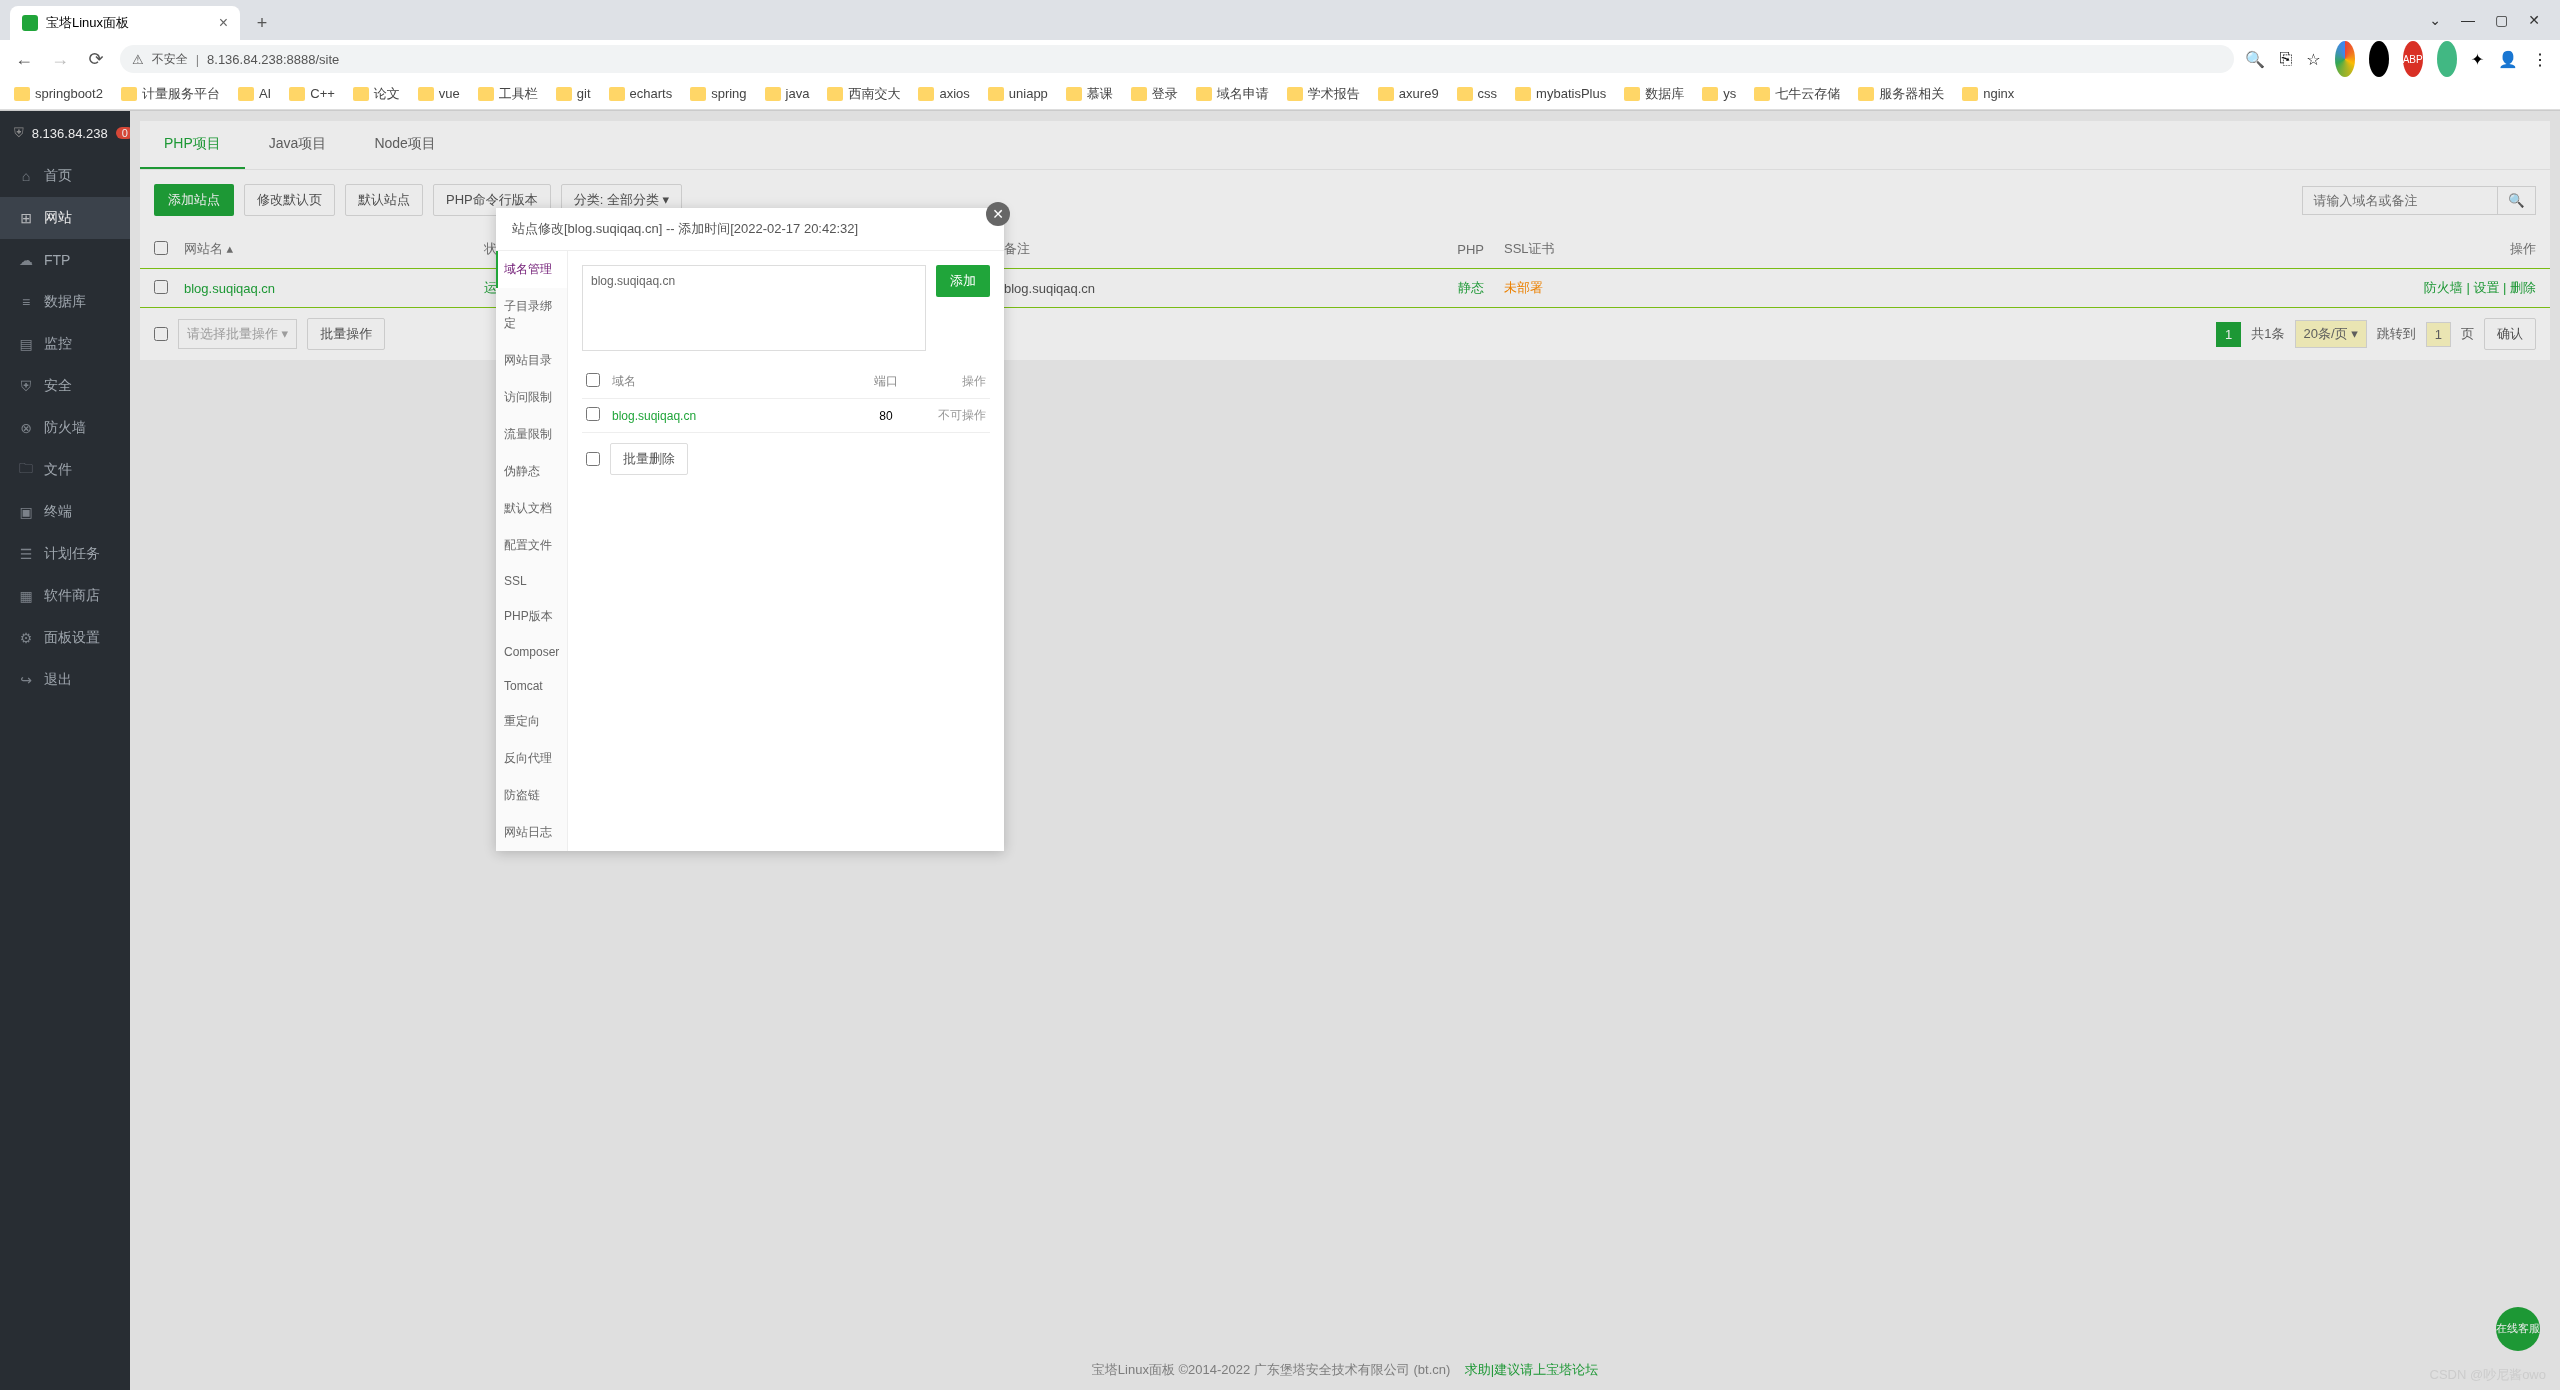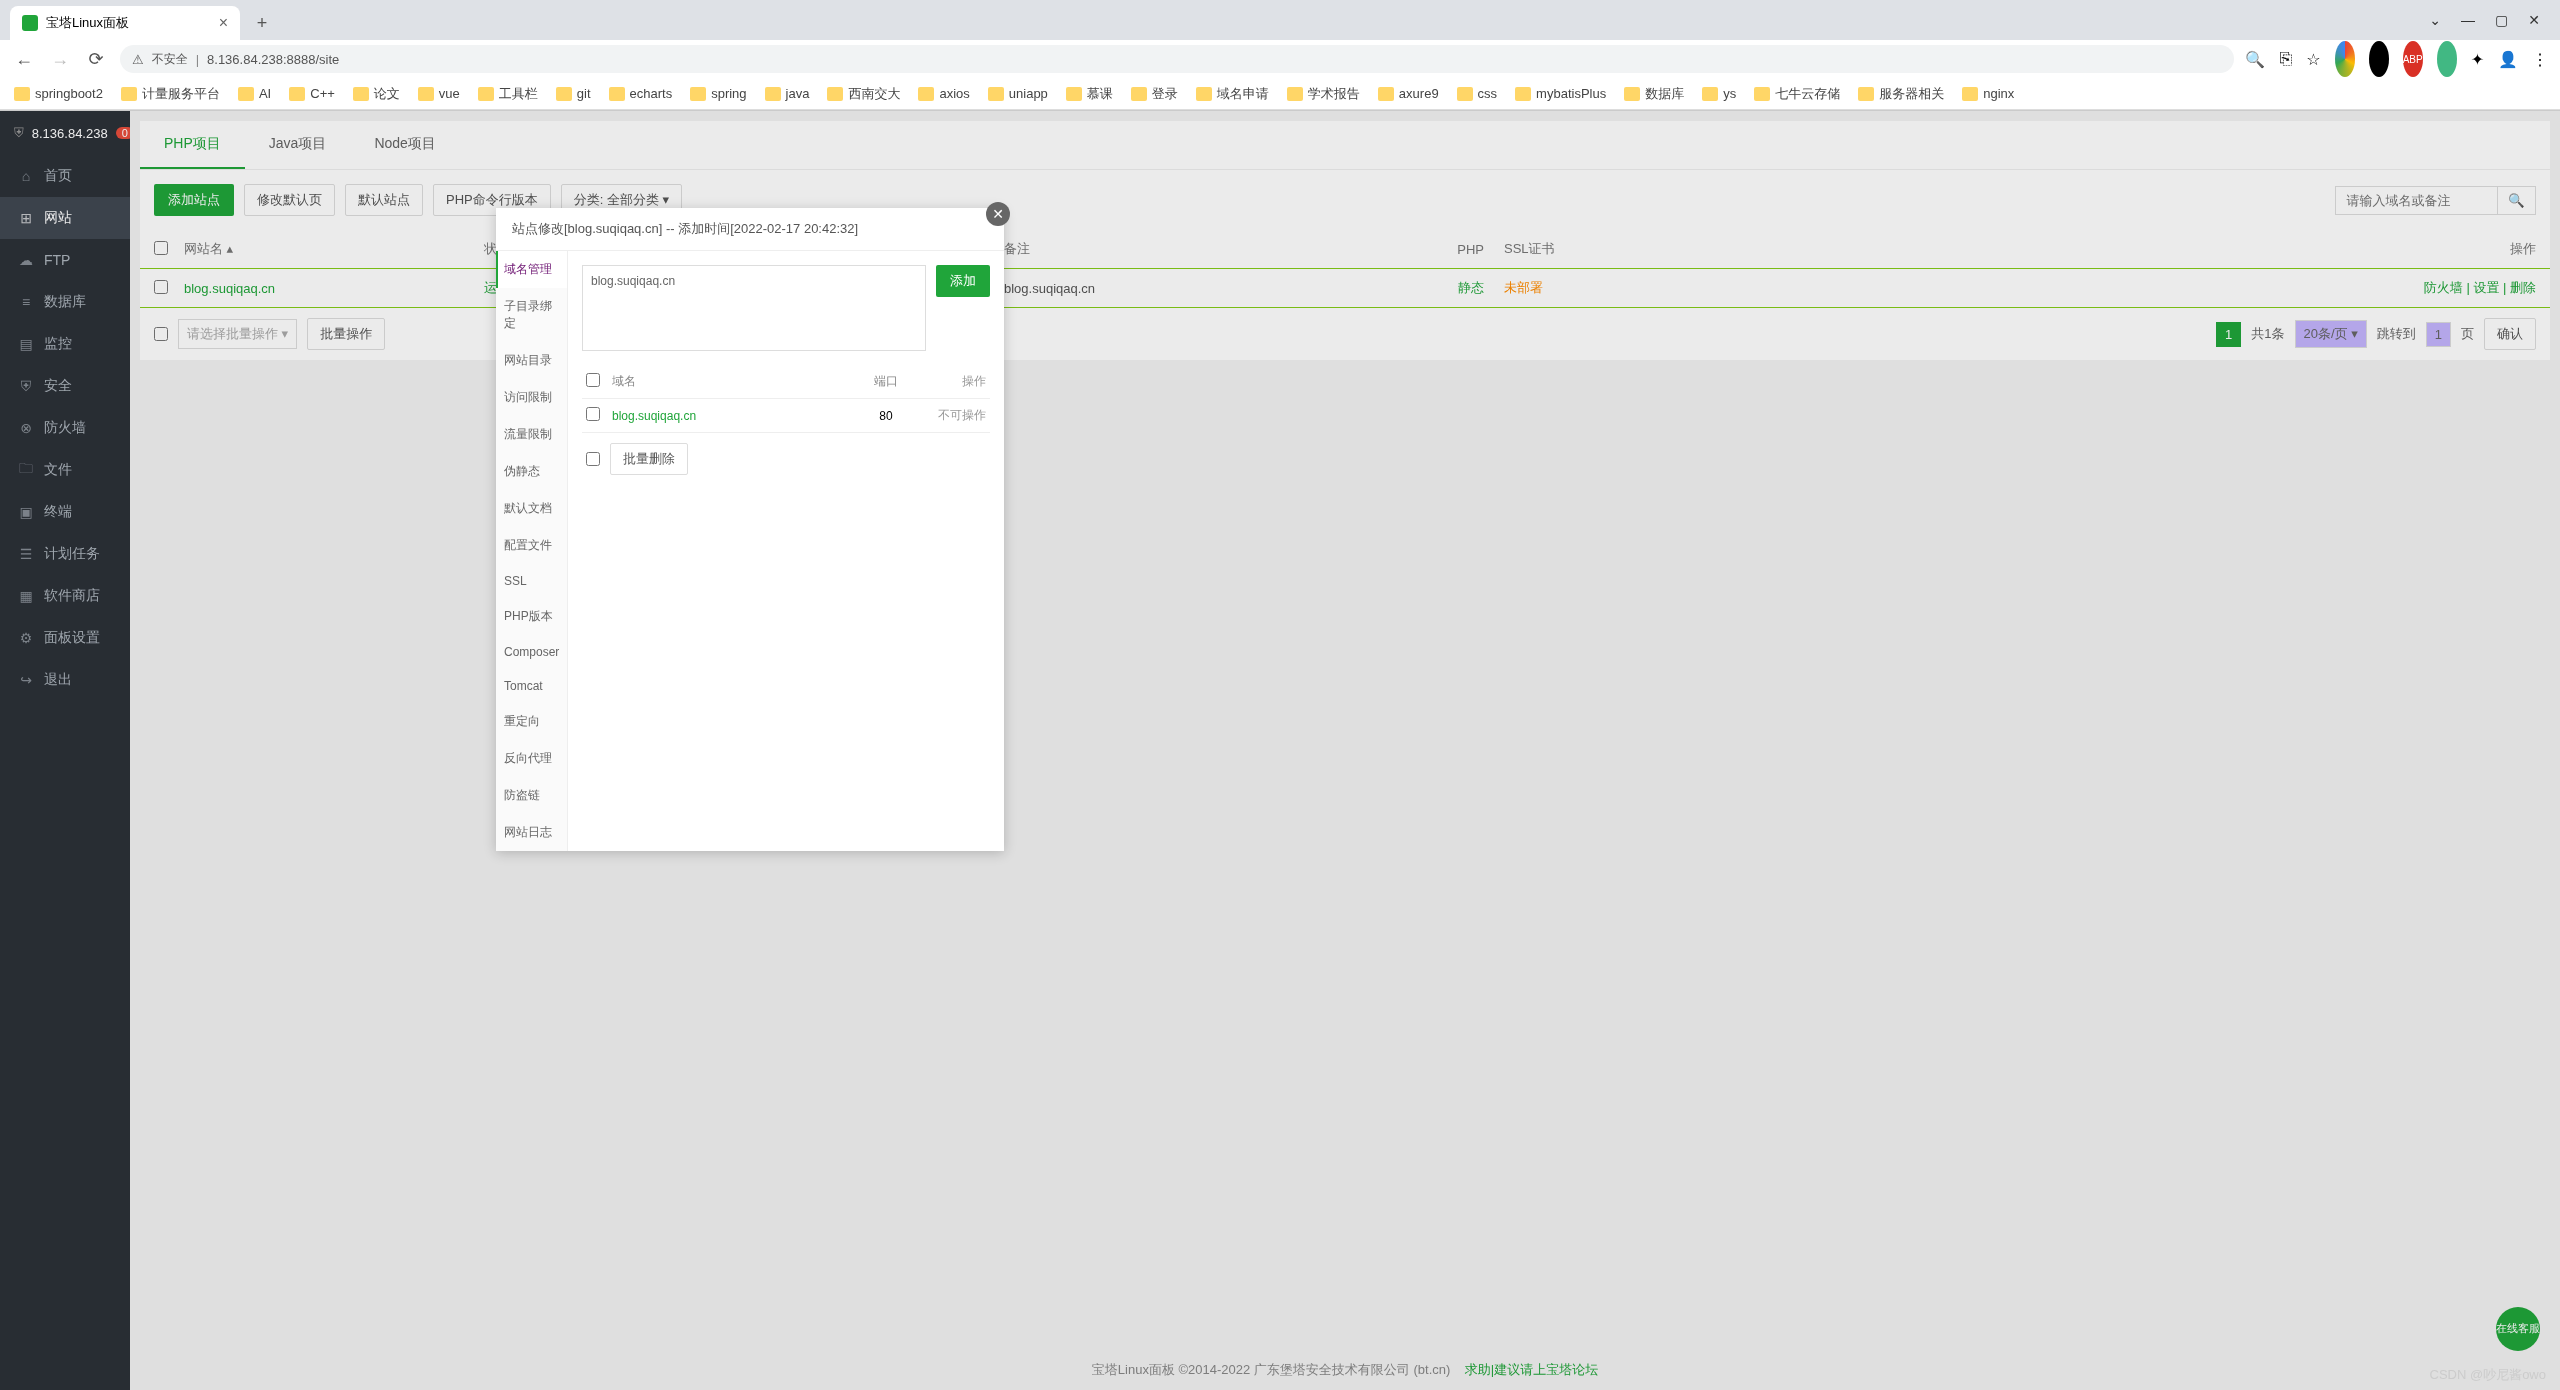--- a/index.html
+++ b/index.html
@@ -41,21 +41,21 @@
 .main { flex: 1; background: #f2f2f2; display: flex; flex-direction: column; }
 
 .tabs-row { background: #fff; margin: 10px 10px 0 10px; display: flex; border-bottom: 1px solid #eee; }
 .ptab { padding: 14px 24px; font-size: 14px; color: #666; cursor: pointer; border-bottom: 2px solid transparent; }
 .ptab.active { color: #20a53a; border-bottom-color: #20a53a; }
 
 .toolbar { background: #fff; margin: 0 10px; padding: 14px; display: flex; gap: 10px; align-items: center; }
 .btn-green { background: #20a53a; color: #fff; border: none; padding: 7px 14px; font-size: 13px; border-radius: 2px; cursor: pointer; }
 .btn-white { background: #fff; color: #555; border: 1px solid #ddd; padding: 6px 12px; font-size: 13px; border-radius: 2px; cursor: pointer; }
 .toolbar .search { margin-left: auto; display: flex; }
-.toolbar .search input { border: 1px solid #ddd; padding: 6px 10px; font-size: 13px; width: 163px; }
+.toolbar .search input { border: 1px solid #ddd; padding: 6px 10px; font-size: 13px; width: 196px; }
 .toolbar .search button { border: 1px solid #ddd; border-left: none; background: #fff; padding: 0 10px; cursor: pointer; }
 
 .data-table { background: #fff; margin: 0 10px; font-size: 13px; }
 .thead, .trow { display: flex; align-items: center; padding: 10px 14px; border-bottom: 1px solid #84cc16; }
 .thead { color: #777; }
 .trow { color: #555; }
 .col-chk { width: 30px; }
 .col-name { width: 300px; }
 .col-status { width: 80px; }
 .col-backup { width: 70px; }
@@ -65,21 +65,21 @@
 .col-php { width: 50px; text-align: right; }
 .col-ssl { width: 120px; text-align: left; padding-left: 20px; }
 .col-ops { flex: 1; text-align: right; }
 .green { color: #20a53a; }
 .orange { color: #ff8c00; }
 .link { color: #20a53a; cursor: pointer; }
 
 .table-footer { background: #fff; margin: 0 10px; padding: 10px 14px; display: flex; align-items: center; gap: 10px; font-size: 13px; }
 .table-footer .sel { border: 1px solid #ddd; padding: 5px 8px; color: #aaa; }
 .table-footer .right { margin-left: auto; display: flex; align-items: center; gap: 10px; color: #666; }
-.pgbtn { border: 1px solid #ddd; padding: 4px 8px; background: #c4b5fd; }
+.pgbtn { border: 1px solid #ddd; padding: 4px 8px; background: #fef9c3; }
 .pgbtn.active { background: #20a53a; color: #fff; border-color: #20a53a; }
 
 .footer-bar { position: absolute; bottom: 0; left: 130px; right: 0; text-align: center; font-size: 13px; color: #888; padding: 12px; background: #f2f2f2; }
 .footer-bar a { color: #20a53a; }
 
 
 .overlay { position: absolute; top: 110px; left: 0; right: 0; bottom: 0; background: rgba(0,0,0,0.08); }
 .modal { position: absolute; top: 208px; left: 496px; width: 508px; background: #fff; box-shadow: 0 2px 12px rgba(0,0,0,0.2); }
 .modal-close { position: absolute; top: -6px; right: -6px; width: 24px; height: 24px; background: #666; color: #fff; border-radius: 50%; display: flex; align-items: center; justify-content: center; cursor: pointer; font-size: 14px; }
 .modal-title { padding: 12px 16px; font-size: 13px; color: #555; border-bottom: 1px solid #eee; }

